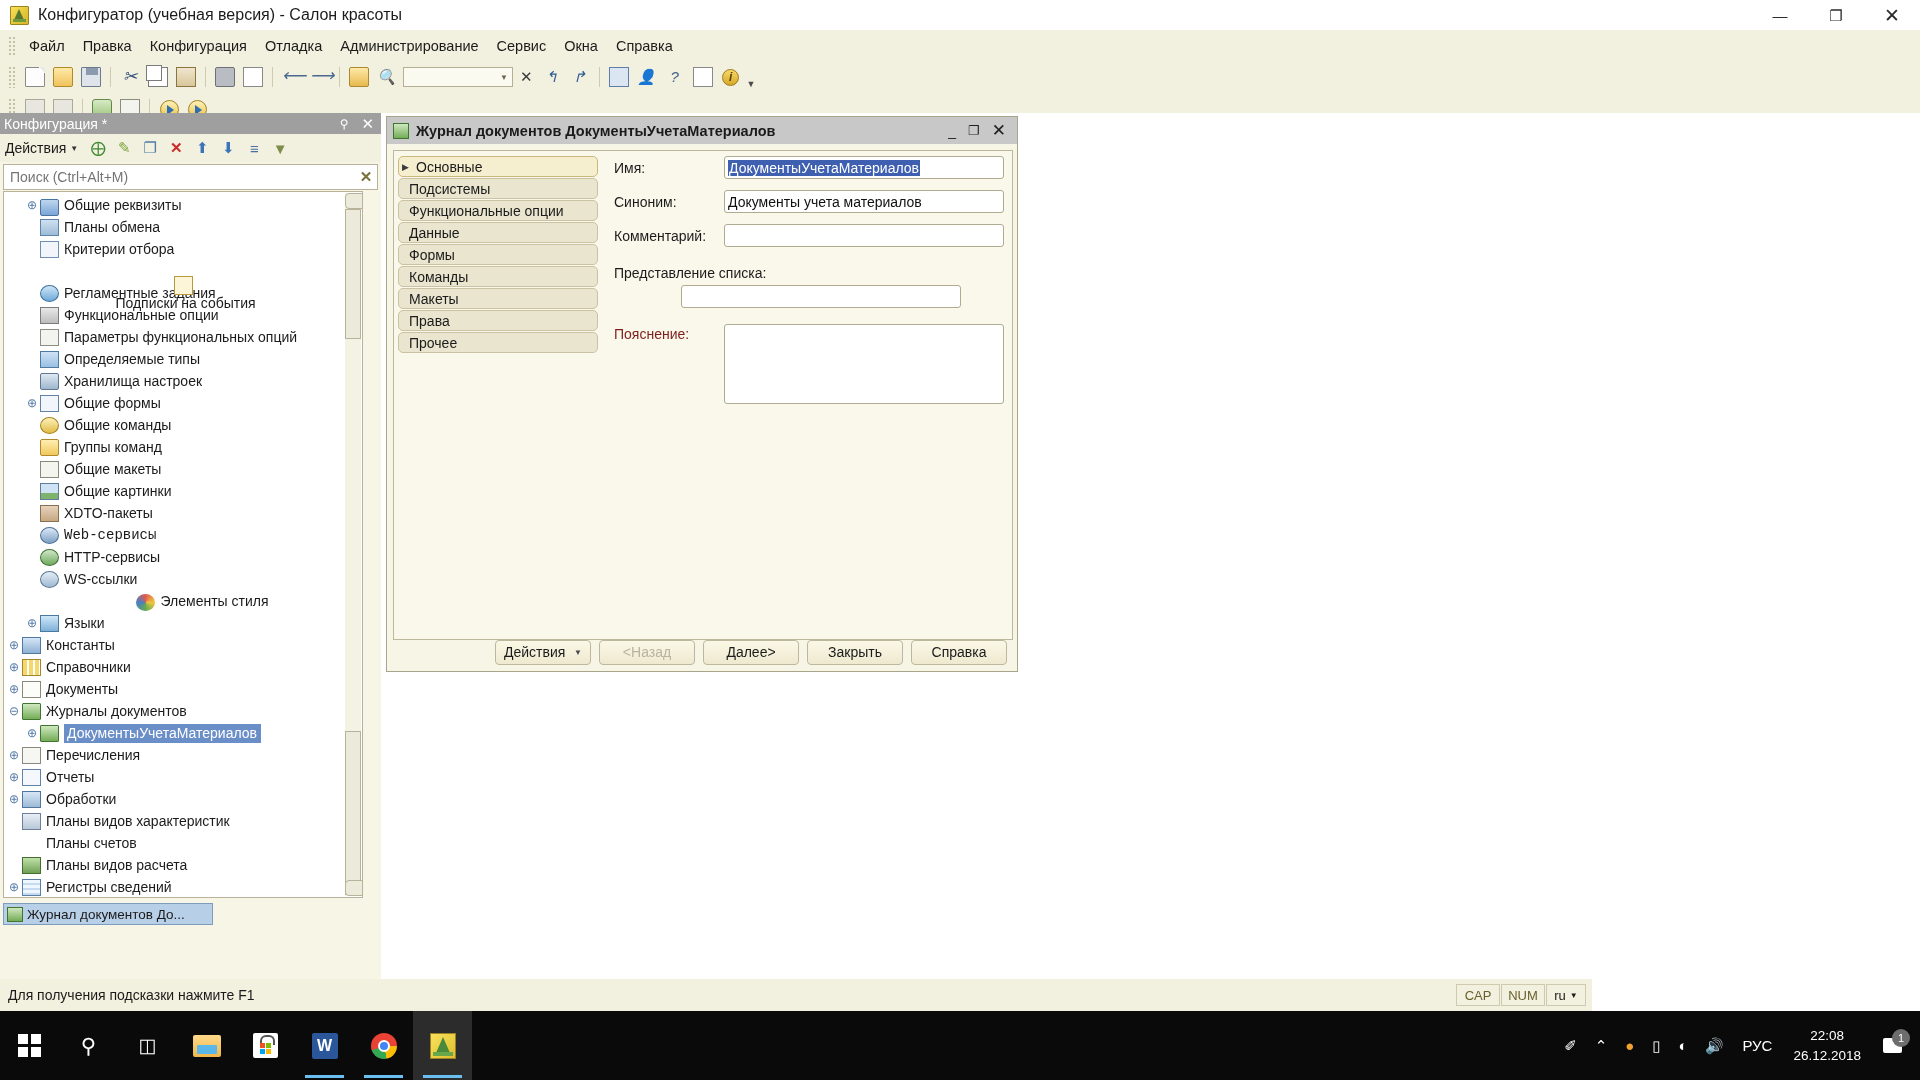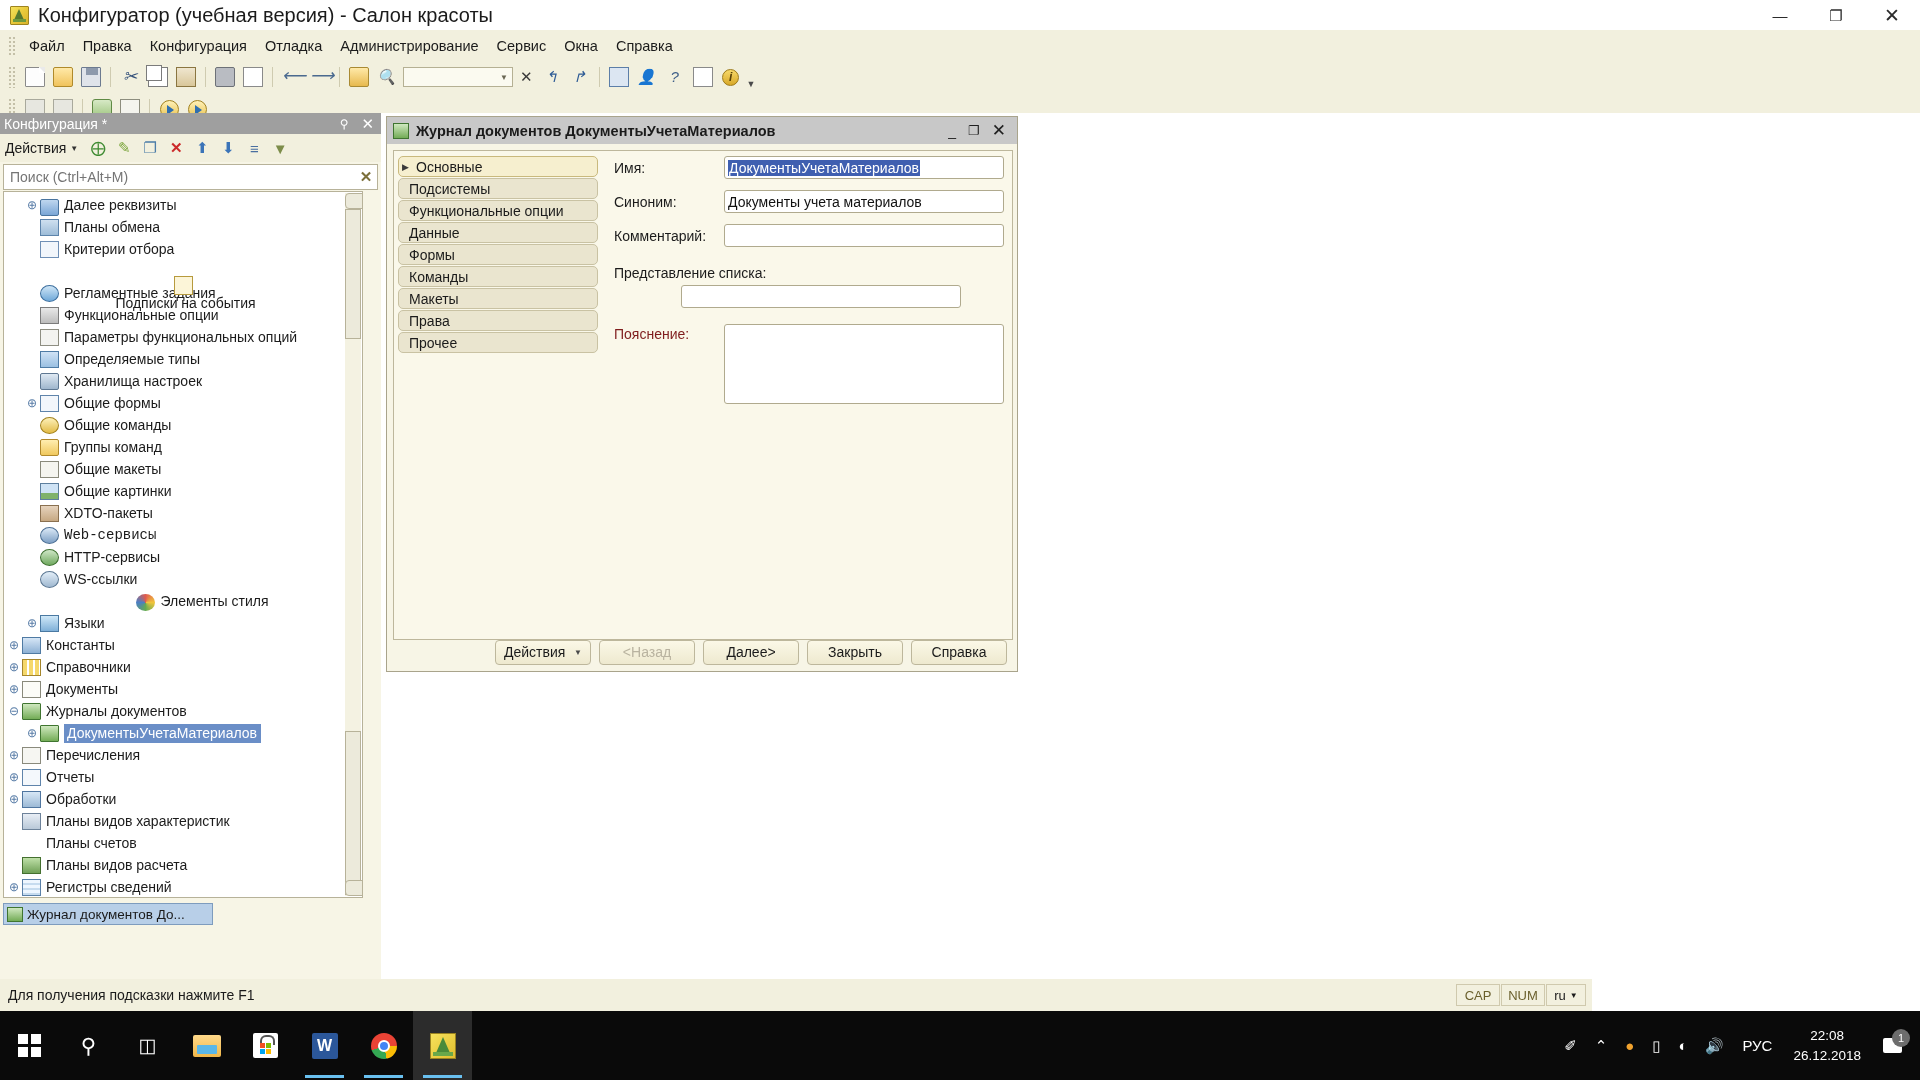--- a/index.html
+++ b/index.html
@@ -22,21 +22,21 @@
   }
   .titlebar .app-icon::before {
     content:""; position:absolute; left:3px; top:2px; width:0; height:0;
     border-left:5px solid transparent; border-right:5px solid transparent;
     border-bottom:11px solid #3c6b2e; opacity:.85;
   }
   .titlebar .app-icon::after {
     content:""; position:absolute; left:2px; bottom:2px; right:2px; height:3px;
     background:#6f9a3e;
   }
-  .titlebar .t-text { font-size: 20px; color: #1b1b1b; }
+  .titlebar .t-text { font-size: 16px; color: #1b1b1b; }
   .winbtns { position:absolute; right:0; top:0; height:30px; display:flex; }
   .winbtn { width:56px; height:30px; display:flex; align-items:center; justify-content:center;
             color:#2b2b2b; font-size:15px; line-height:1; }
   .winbtn.close { font-size:19px; }
 
   
   .menubar {
     position:absolute; left:0; top:30px; width:1920px; height:31px;
     background:#f2f0de; display:flex; align-items:center; padding-left:8px;
   }
@@ -433,21 +433,21 @@
     <div class="cfg-search">
       <input placeholder="Поиск (Ctrl+Alt+M)" style="">
       <span class="xbtn">✕</span>
     </div>
 
     <div class="tree-wrap">
       <div class="tree" id="tree-container">
           <div class="trow" style="padding-left: 20px;">
             <span class="exp">⊕</span>
             <span class="ti i-attr"></span>
-            <span class="tl">Далее реквизиты</span>
+            <span class="tl">Общие реквизиты</span>
           </div>
           <div class="trow" style="padding-left: 20px;">
             <span class="exp"></span>
             <span class="ti i-exch"></span>
             <span class="tl">Планы обмена</span>
           </div>
           <div class="trow" style="padding-left: 20px;">
             <span class="exp"></span>
             <span class="ti i-crit"></span>
             <span class="tl">Критерии отбора</span>

